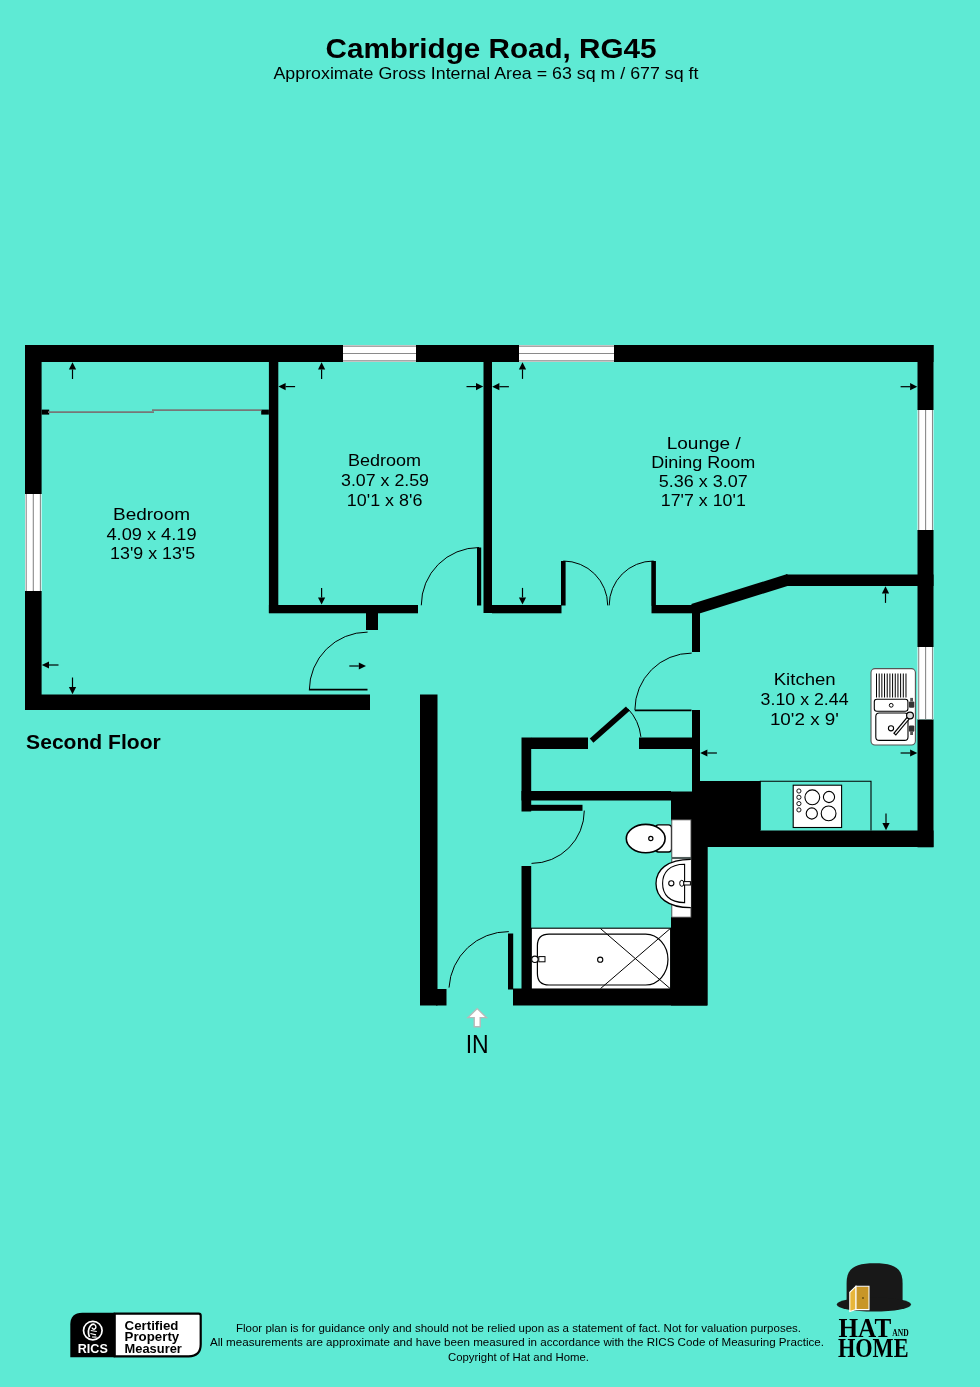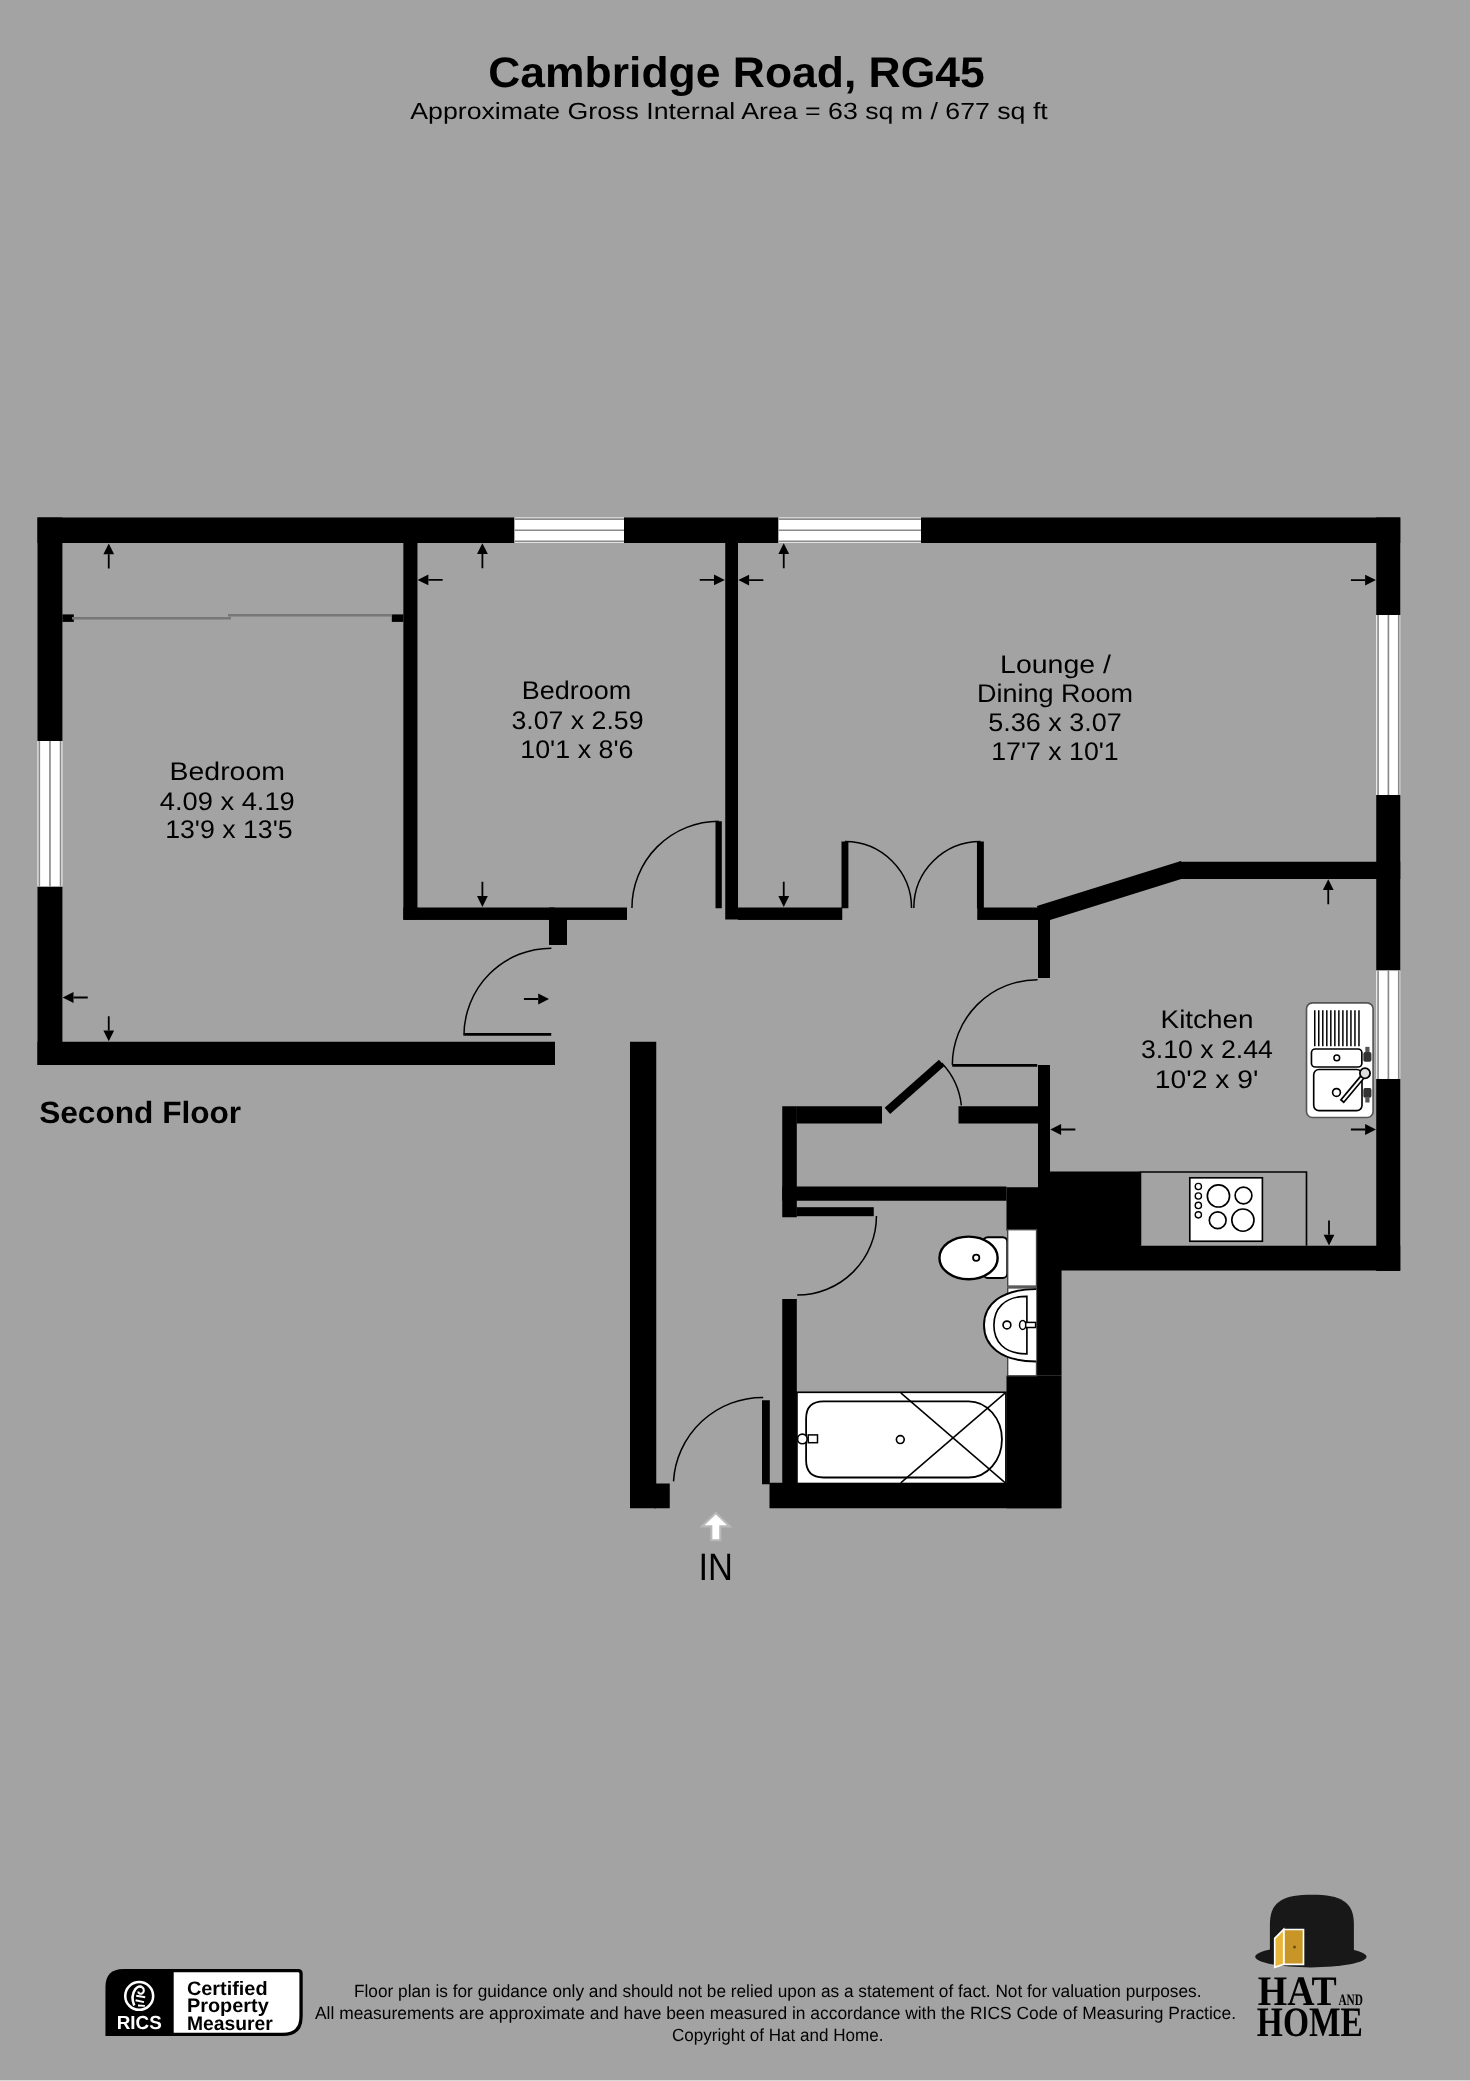--- a/index.html
+++ b/index.html
@@ -1,14 +1,14 @@
 <!DOCTYPE html>
 <html><head><meta charset="utf-8"><style>
 html,body{margin:0;padding:0;background:#fff;}
-#page{width:980px;height:1387px;position:relative;background:#a3a3a3;}
+#page{width:980px;height:1387px;position:relative;background:#5eead4;}
 </style></head>
 <body>
 <div id="page">
 <svg width="980" height="1387" viewBox="0 0 980 1387" style="filter:opacity(1)">
 
 <text x="491" y="58" font-family="Liberation Sans, sans-serif" font-size="28.5" font-weight="bold" text-anchor="middle" fill="#000" textLength="331" lengthAdjust="spacingAndGlyphs">Cambridge Road, RG45</text>
 
 <text x="486" y="79.2" font-family="Liberation Sans, sans-serif" font-size="15.6" font-weight="normal" text-anchor="middle" fill="#000" textLength="425" lengthAdjust="spacingAndGlyphs">Approximate Gross Internal Area = 63 sq m / 677 sq ft</text>
 
 <rect x="25" y="345" width="318" height="17" fill="#000"></rect>

